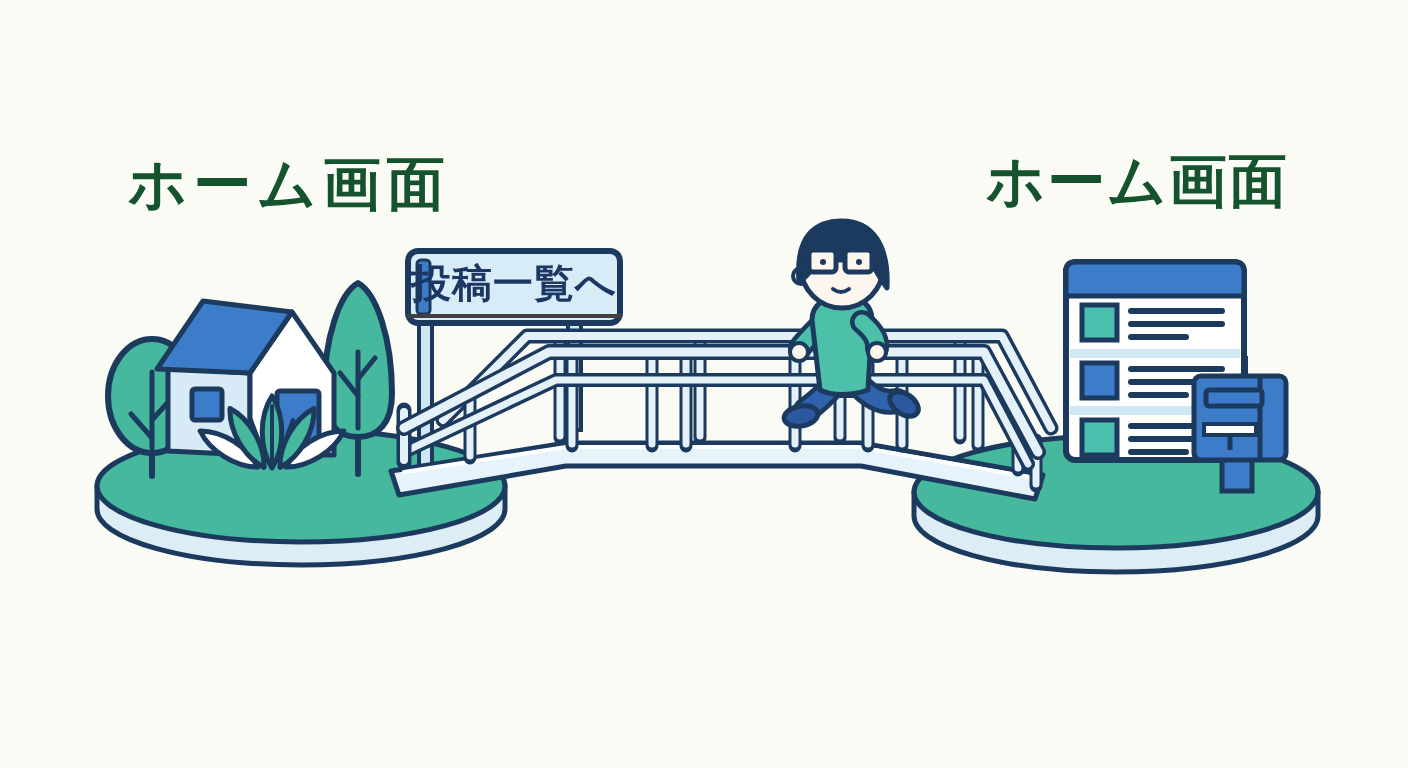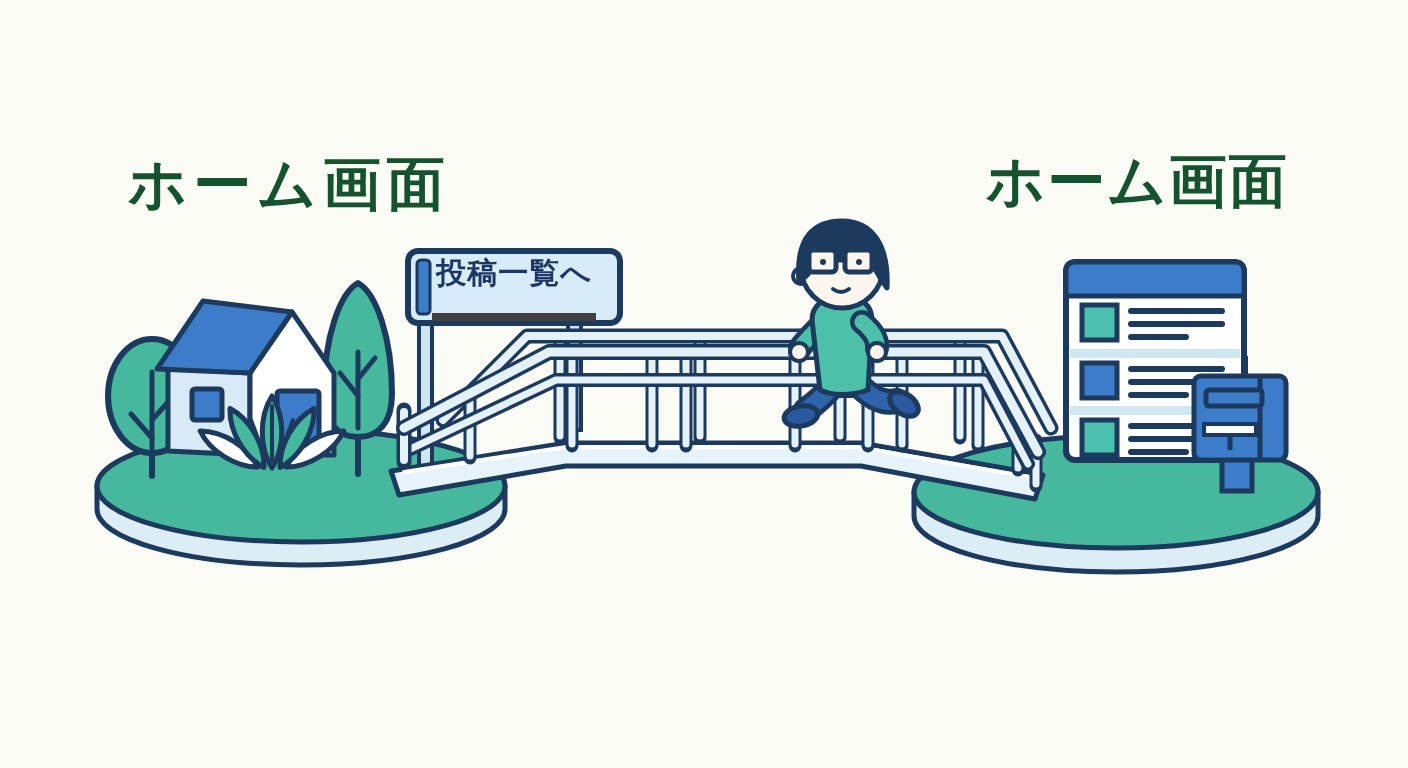--- a/index.html
+++ b/index.html
@@ -21,25 +21,25 @@
   }
   .title-left{left:128px;top:155px;letter-spacing:6px;}
   .title-right{left:986px;top:152px;letter-spacing:2px;}
   .sign-text-wrap{
     position:absolute;
     left:412px;top:256px;width:204px;height:62px;
     display:flex;align-items:center;justify-content:center;
   }
   .sign-text{
     font-weight:800;
-    font-size:30px;
+    font-size:40px;
     color:#1C3763;
     letter-spacing:1px;
-    padding:0 4px 19px 4px;
-    border-bottom:8px solid #404040;
+    padding:0 4px 3px 4px;
+    border-bottom:4px solid #404040;
     white-space:nowrap;
   }
 </style>
 </head>
 <body>
 
 <div class="stage">
 
   <svg width="1408" height="768" viewBox="0 0 1408 768">
 

